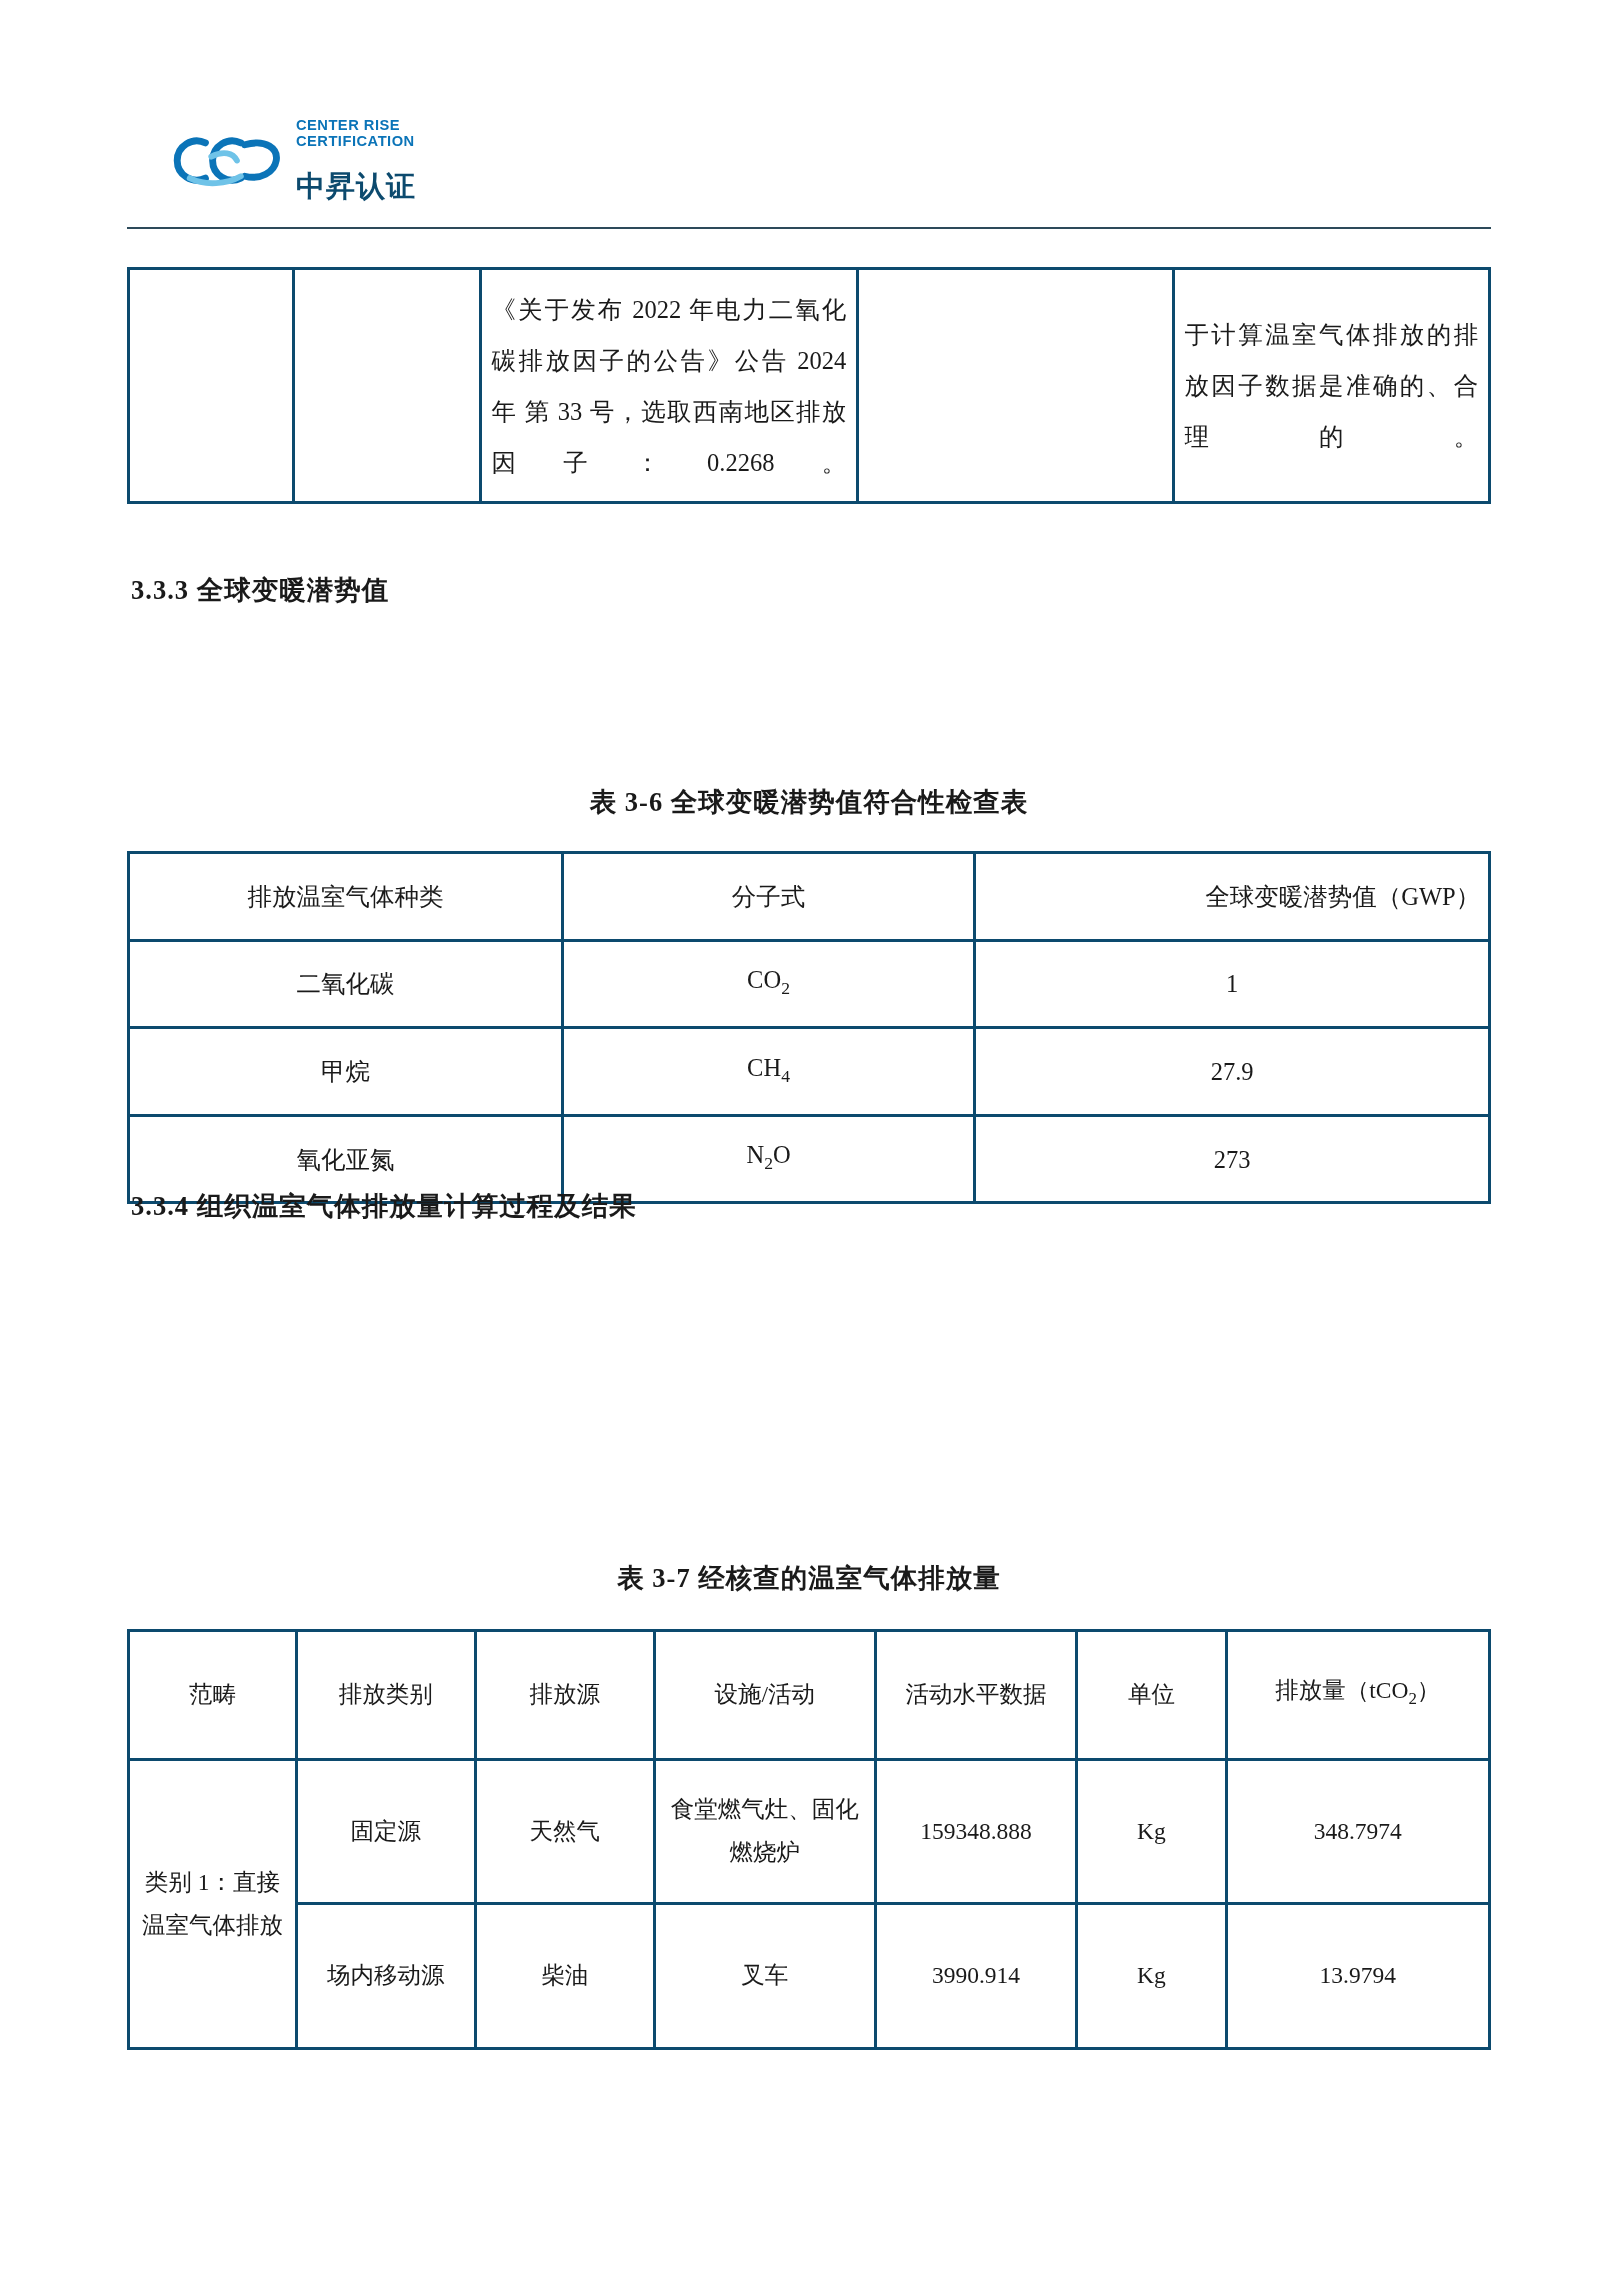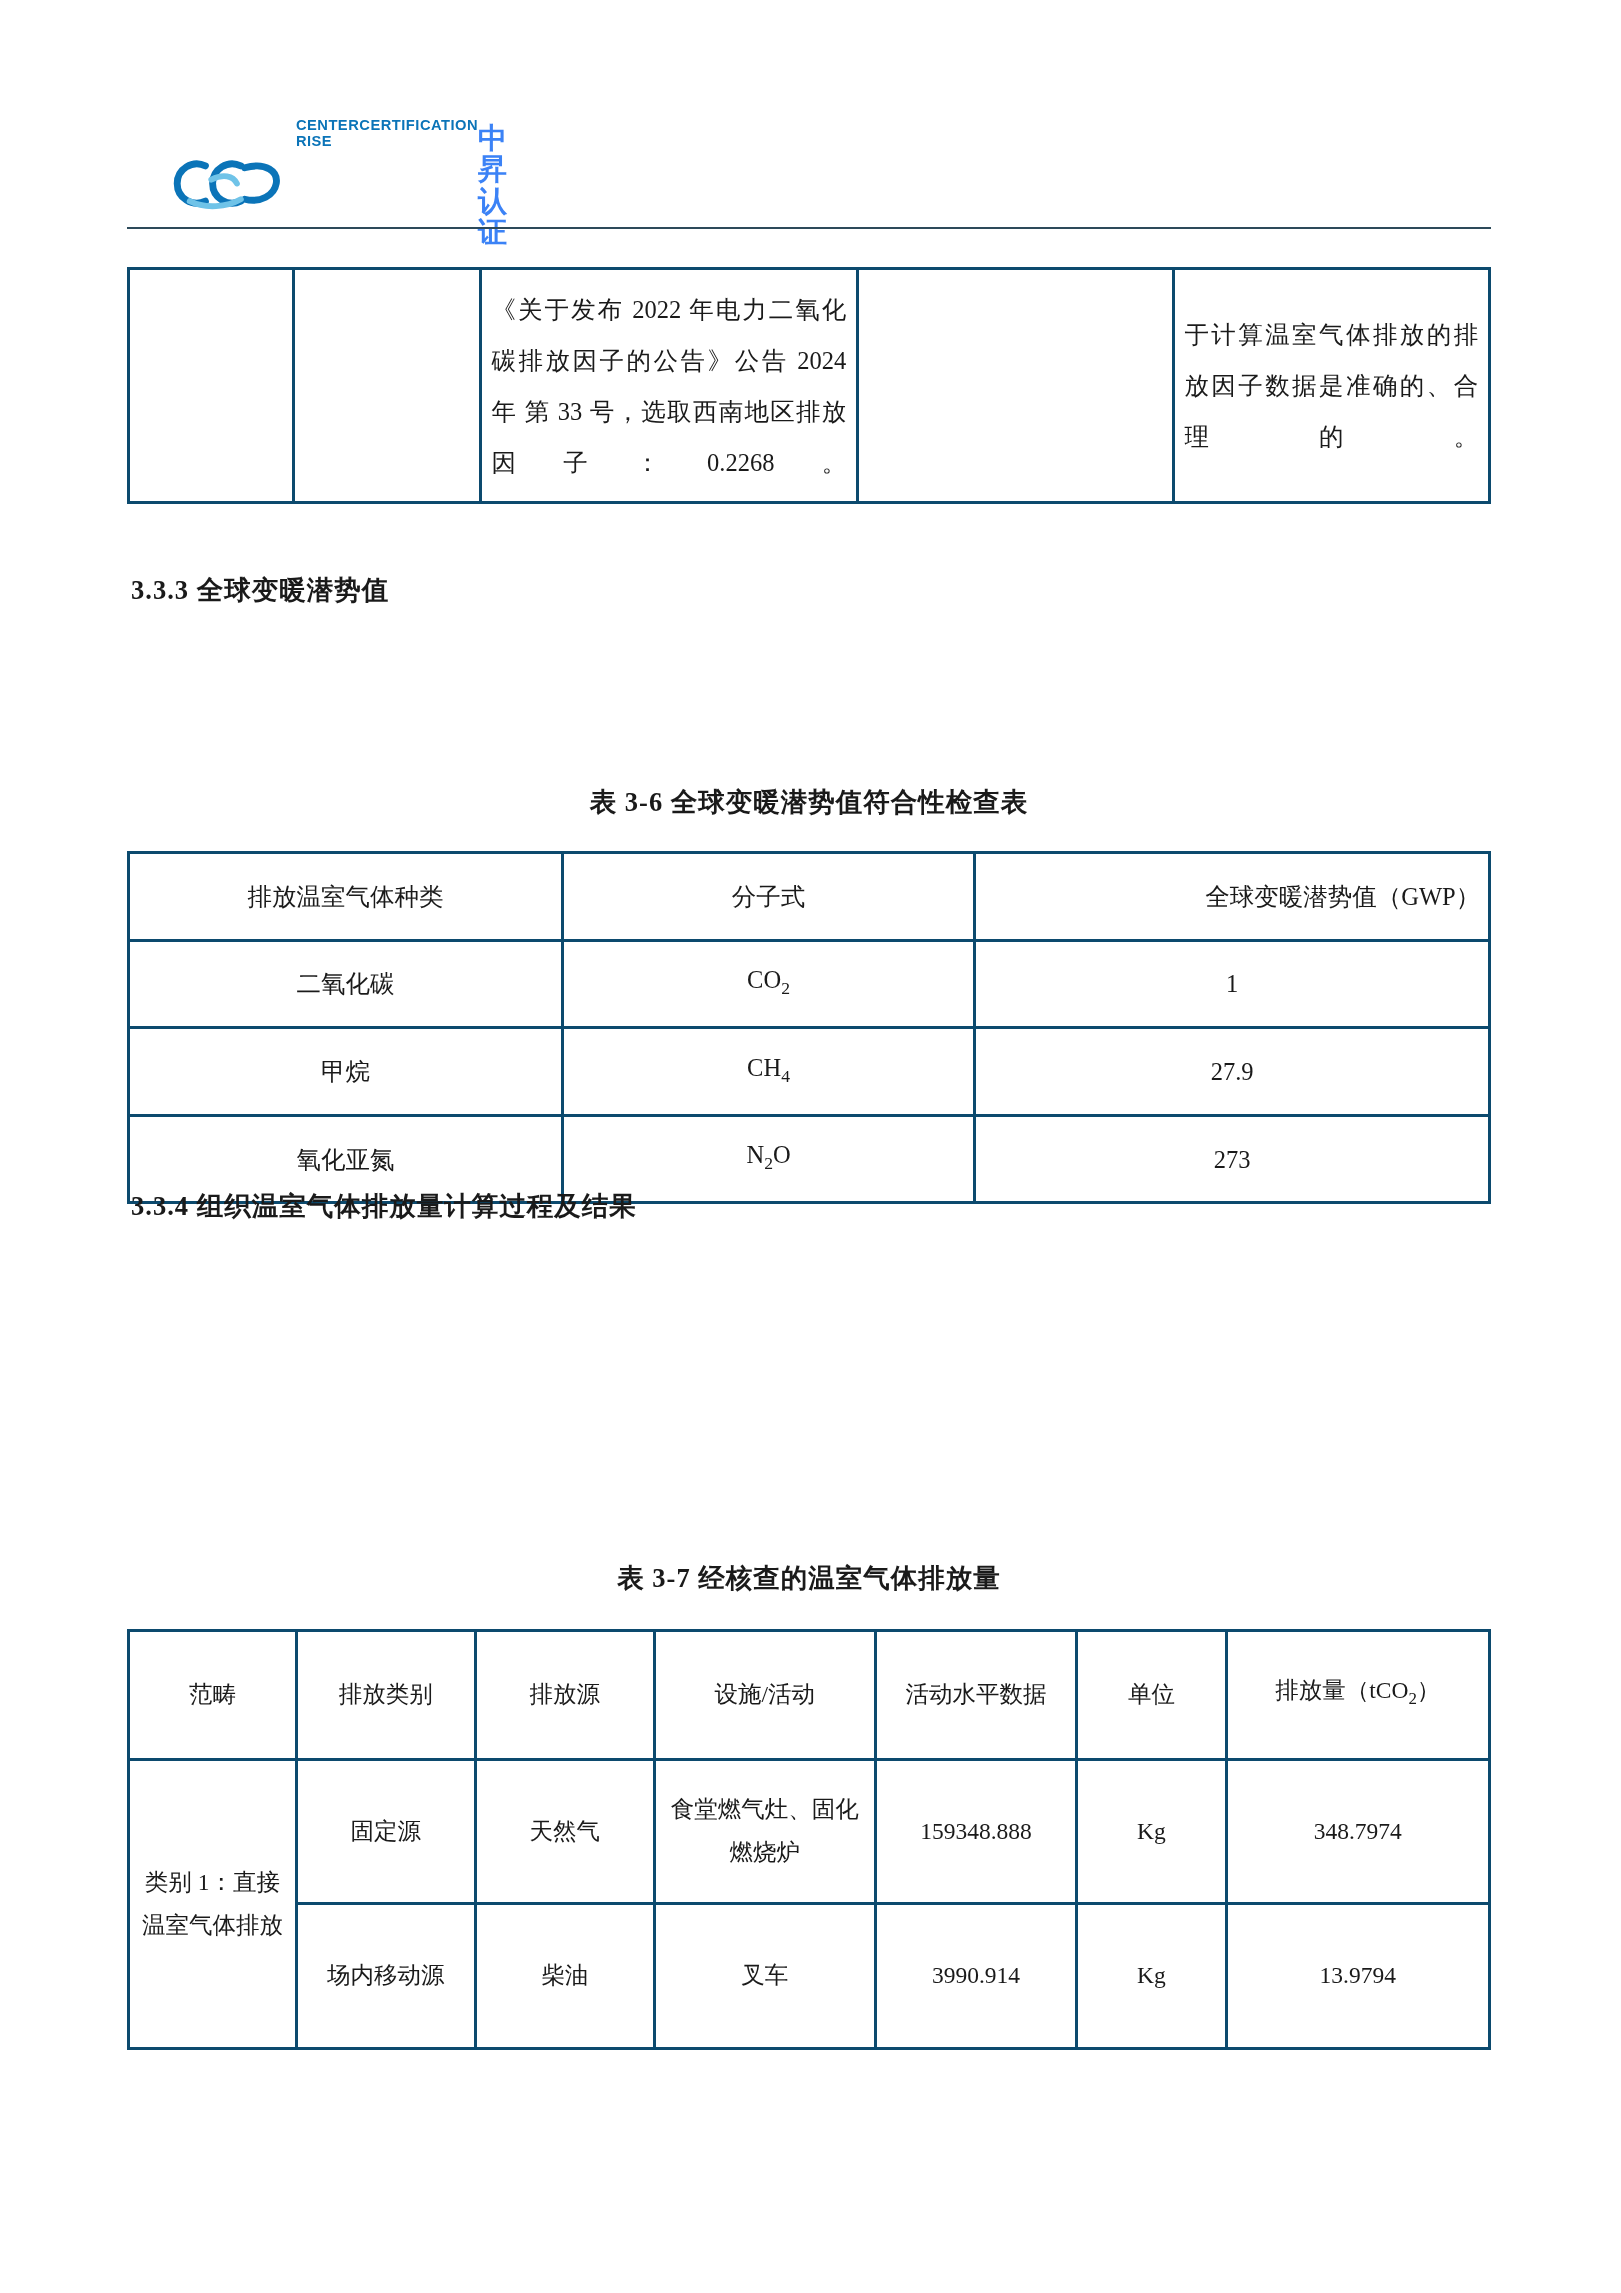--- a/index.html
+++ b/index.html
@@ -32,38 +32,38 @@
     align-items: center;
     gap: 5.9px;
   }
   .logo-mark {
     width: 118px;
     height: 67px;
     position: relative;
   }
   .logo-text-block {
     display: flex;
-    flex-direction: row;
+    flex-direction: column;
     justify-content: center;
     line-height: 1.08;
   }
   .logo-en {
     font-family: "Liberation Sans", sans-serif;
     font-size: 14.7px;
     letter-spacing: 0.5px;
     color: #0b74b8;
     font-weight: bold;
   }
   .logo-cn {
     font-family: "Liberation Sans", sans-serif;
     font-size: 29px;
     font-weight: bold;
-    color: #3b82f6;
+    color: #0c4a6e;
     letter-spacing: 1px;
-    margin-top: 5px;
+    margin-top: 21px;
   }
   .header-rule {
     position: absolute;
     left: 127px;
     top: 227px;
     width: 1364px;
     height: 0;
     border-top: 2.9px solid #2d4a5a;
   }
 

